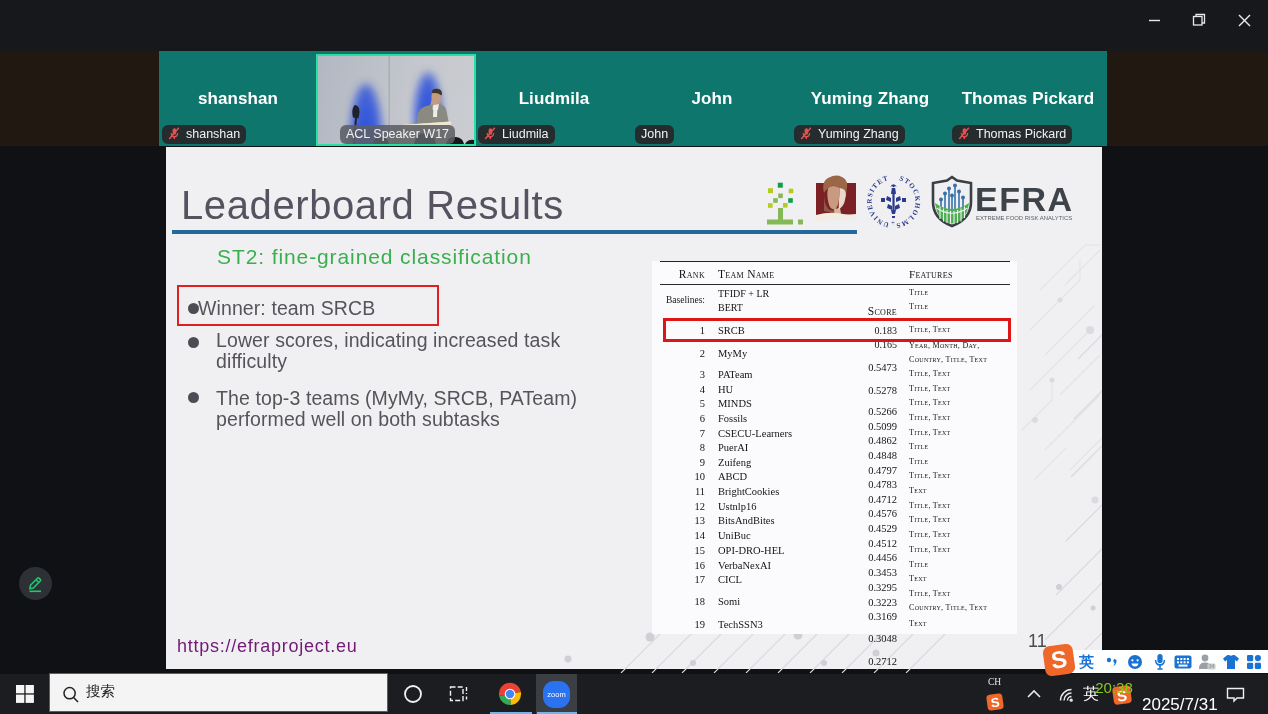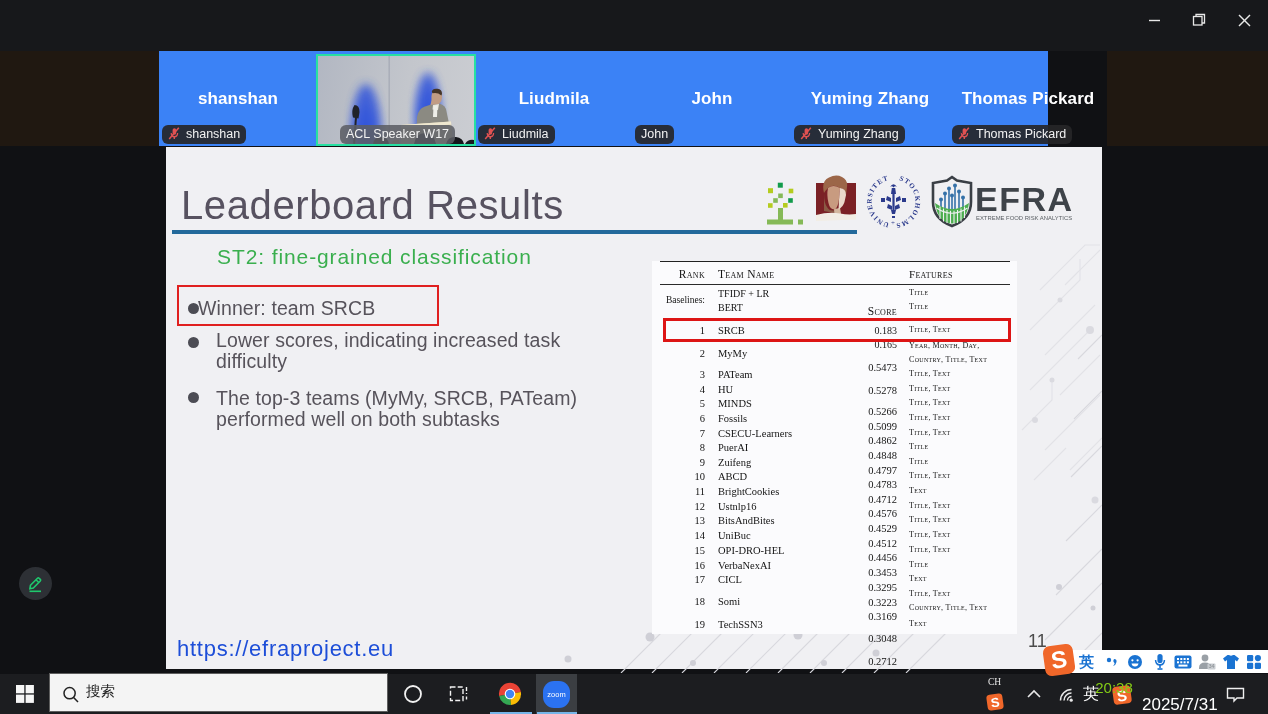--- a/index.html
+++ b/index.html
@@ -2,40 +2,40 @@
 <html><head>
 <meta charset="utf-8">
 <style>
   html,body{margin:0;padding:0;}
   body{width:1268px;height:714px;background:#101114;overflow:hidden;position:relative;
        font-family:"Liberation Sans",sans-serif;}
   .abs{position:absolute;}
   
   #topbar{left:0;top:0;width:1268px;height:51px;background:#17181b;}
   
-  #strip{left:0;top:51px;width:1048px;height:95px;background:#3b82f6;}
+  #strip{left:0;top:51px;width:1268px;height:95px;background:#0f766e;}
   .fill-l{left:0;top:0;width:159px;height:95px;background:#201811;}
   .fill-r{left:1107px;top:0;width:161px;height:95px;background:#201811;}
   .tile{top:0;width:158px;height:95px;}
   .bigname{width:158px;text-align:center;top:38px;color:#fff;font-weight:bold;
            font-size:17px;letter-spacing:0.1px;}
   .nlabel{top:73.5px;height:19px;background:rgba(38,38,40,0.92);border-radius:6px;
           color:#f2f2f2;font-size:12.5px;line-height:19px;padding:0 6px;white-space:nowrap;}
   .nlabel .mic{display:inline-block;vertical-align:-2px;margin-right:5px;}
   
   #share{left:0;top:146px;width:1268px;height:528px;background:#101114;}
   #slide{left:166px;top:1px;width:936px;height:522px;background:#f0f0f3;}
   
   #title{left:15px;top:35.5px;font-size:40px;color:#575260;letter-spacing:0.6px;}
   #rule{left:6px;top:83px;width:685px;height:4px;background:#23699b;}
   #st2{left:51px;top:98px;font-size:21px;color:#3aaf4e;letter-spacing:0.9px;}
   .bullet{color:#57535b;font-size:19.5px;line-height:21px;letter-spacing:0.1px;}
   .dot{width:11px;height:11px;border-radius:50%;background:#4c4c54;}
   #redbox1{left:10.5px;top:137.5px;width:262px;height:41px;border:2.7px solid #e01f1f;box-sizing:border-box;}
-  #url{left:11px;top:489px;font-size:22px;color:#1d4ed8;letter-spacing:0.75px;}
+  #url{left:11px;top:489px;font-size:18px;color:#701a75;letter-spacing:0.75px;}
   #pageno{left:862px;top:484px;font-size:18px;color:#4a4a4a;}
   
   #tablepanel{left:486px;top:114px;width:365px;height:373px;background:#fbfbfd;
               font-family:"Liberation Serif",serif;color:#141414;}
   
   #taskbar{left:0;top:674px;width:1268px;height:40px;background:#1c1d20;}
   #searchbox{left:49px;top:-1px;width:339px;height:39px;background:#f4f4f4;
              border:1px solid #5e5e5e;box-sizing:border-box;color:#1b1b1b;
              font-size:14.5px;line-height:35px;}
   .tbicon{top:0;height:40px;}

